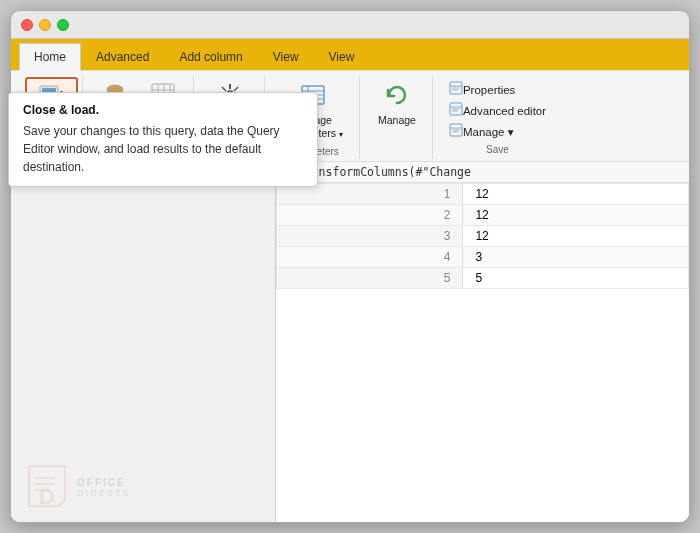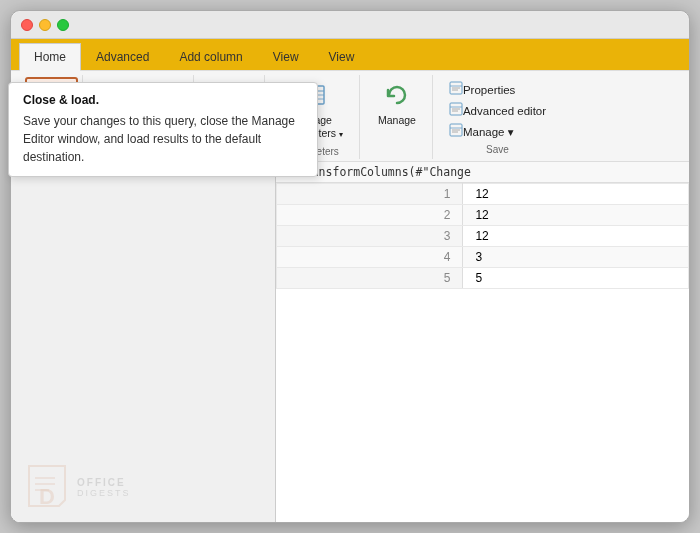--- a/index.html
+++ b/index.html
@@ -144,21 +144,21 @@
       text-align: center;
     }
     .ribbon-btn-small .icon-small {
       font-size: 14px;
       color: #444;
     }
 
     
     .tooltip-popup {
       position: absolute;
-      top: 82px;
+      top: 92px;
       left: 8px;
       background: #fff;
       border: 1px solid #ccc;
       border-radius: 4px;
       padding: 10px 14px;
       width: 310px;
       box-shadow: 2px 2px 8px rgba(0,0,0,0.15);
       z-index: 100;
       font-size: 12px;
     }
@@ -396,21 +396,21 @@
           </span>
           <span>Manage ▾</span>
         </div>
         <span class="ribbon-group-label" style="align-self:center;">Save</span>
       </div>
 
     </div>
 
     <div class="tooltip-popup">
       <div class="tooltip-title">Close &amp; load.</div>
-      <div class="tooltip-desc">Save your changes to this query, close the Manage Editor window, and load results to the default destination.</div>
+      <div class="tooltip-desc">Save your changes to this query, data the Query Editor window, and load results to the default destination.</div>
     </div>
 
   </div>
 
   <div class="main-content">
     <div class="left-panel"></div>
     <div class="right-panel">
       <div class="formula-bar">= TransformColumns(#"Change</div>
       <div class="data-table">
         <table>

